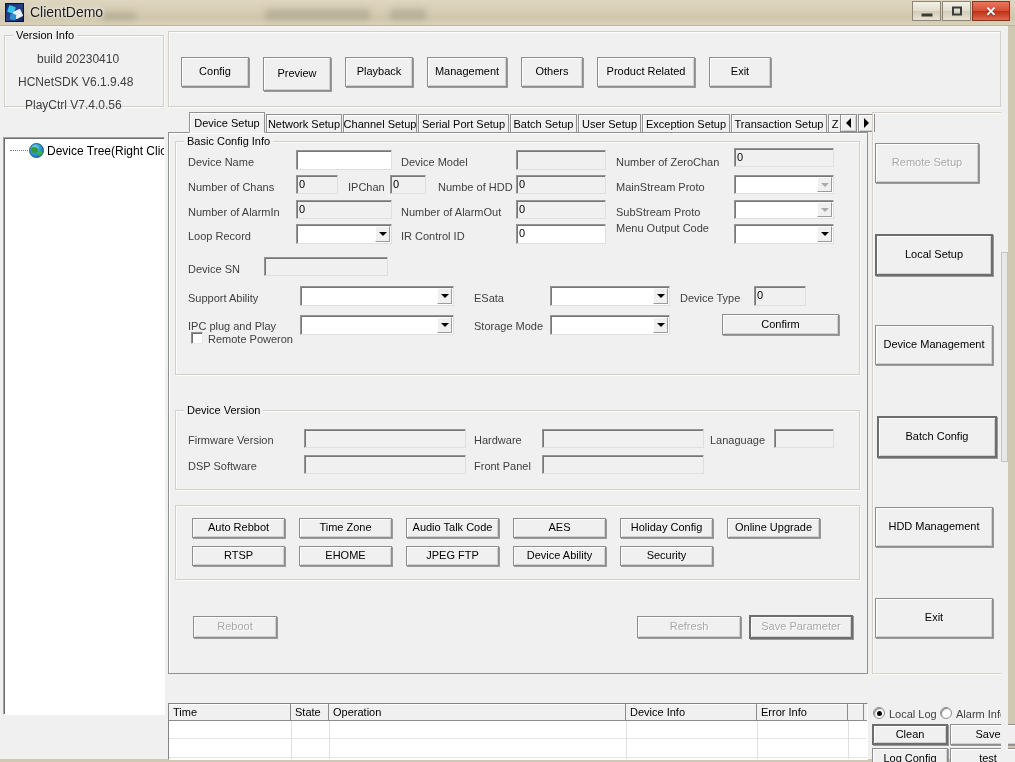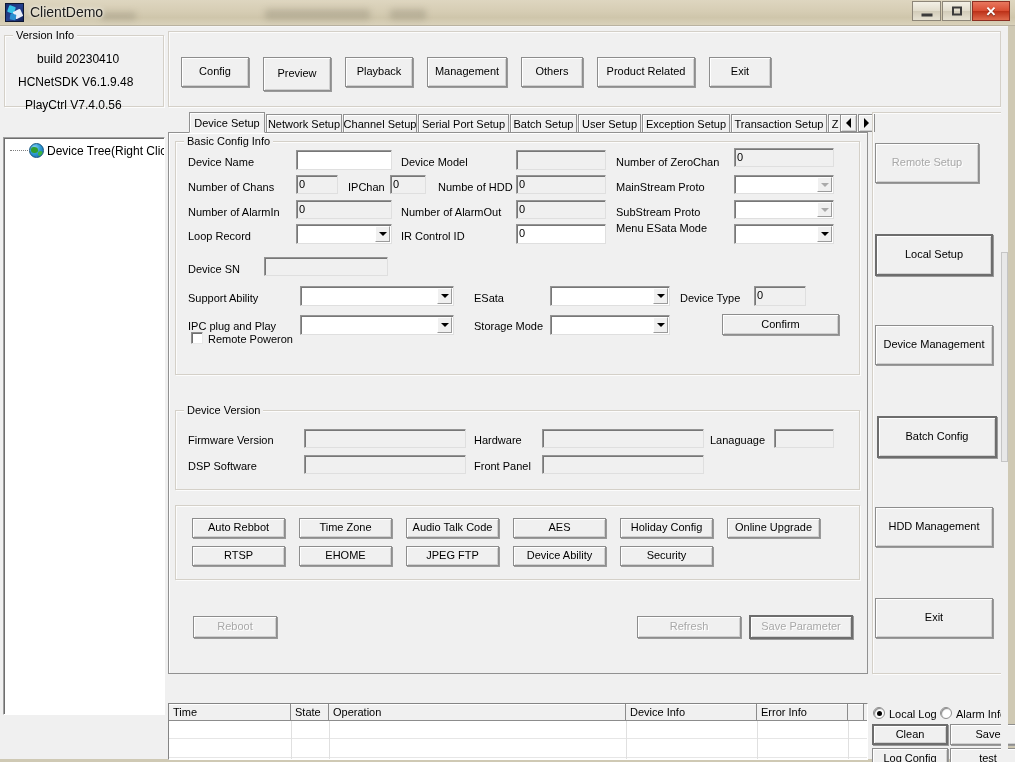--- a/index.html
+++ b/index.html
@@ -100,21 +100,21 @@
     border:1px solid; border-color:#ffffff #9b9b9b #9b9b9b #ffffff;
     display:flex; align-items:center; justify-content:center;
   }
   .combo.dis .arrowbox { background:#f0f0f0; }
   .tri-down {
     width:0;height:0;border-left:4px solid transparent;border-right:4px solid transparent;
     border-top:4px solid #000;
   }
   .tri-down.dis { border-top-color:#aaaaaa; }
   
-  .lbl { position:absolute; font-size:11px; color:#000000; white-space:nowrap; }
+  .lbl { position:absolute; font-size:11px; color:#404040; white-space:nowrap; }
   
   #tabstrip { position:absolute; left:0; top:0; width:100%; height:20px; }
   .tab {
     position:absolute; top:2px; height:18px;
     background:#f0f0f0;
     border:1px solid #919191; border-bottom:none;
     display:flex; align-items:center; justify-content:center;
     font-size:11px; padding:0 5px; white-space:nowrap;
     box-shadow: inset 1px 1px 0 #ffffff;
     margin-left: 18px;
@@ -283,21 +283,21 @@
           </div>
 
           <div class="lbl" style="left:12px; top:88px;">Loop Record</div>
           <div class="combo" style="left:120px; top:82px; width:96px; height:20px;">
             <div class="arrowbox">
                 <div class="tri-down"></div>
               </div>
           </div>
           <div class="lbl" style="left:225px; top:88px;">IR Control ID</div>
           <div class="field" style="left:340px; top:82px; width:90px; height:20px;">0</div>
-          <div class="lbl" style="left:440px; top:80px;">Menu ESata Mode</div>
+          <div class="lbl" style="left:440px; top:80px;">Menu Output Code</div>
           <div class="combo" style="left:558px; top:82px; width:100px; height:20px;">
             <div class="arrowbox">
                 <div class="tri-down"></div>
               </div>
           </div>
 
           <div class="lbl" style="left:12px; top:121px;">Device SN</div>
           <div class="field ro" style="left:88px; top:115px; width:124px; height:19px;"></div>
 
           <div class="lbl" style="left:12px; top:150px;">Support Ability</div>

